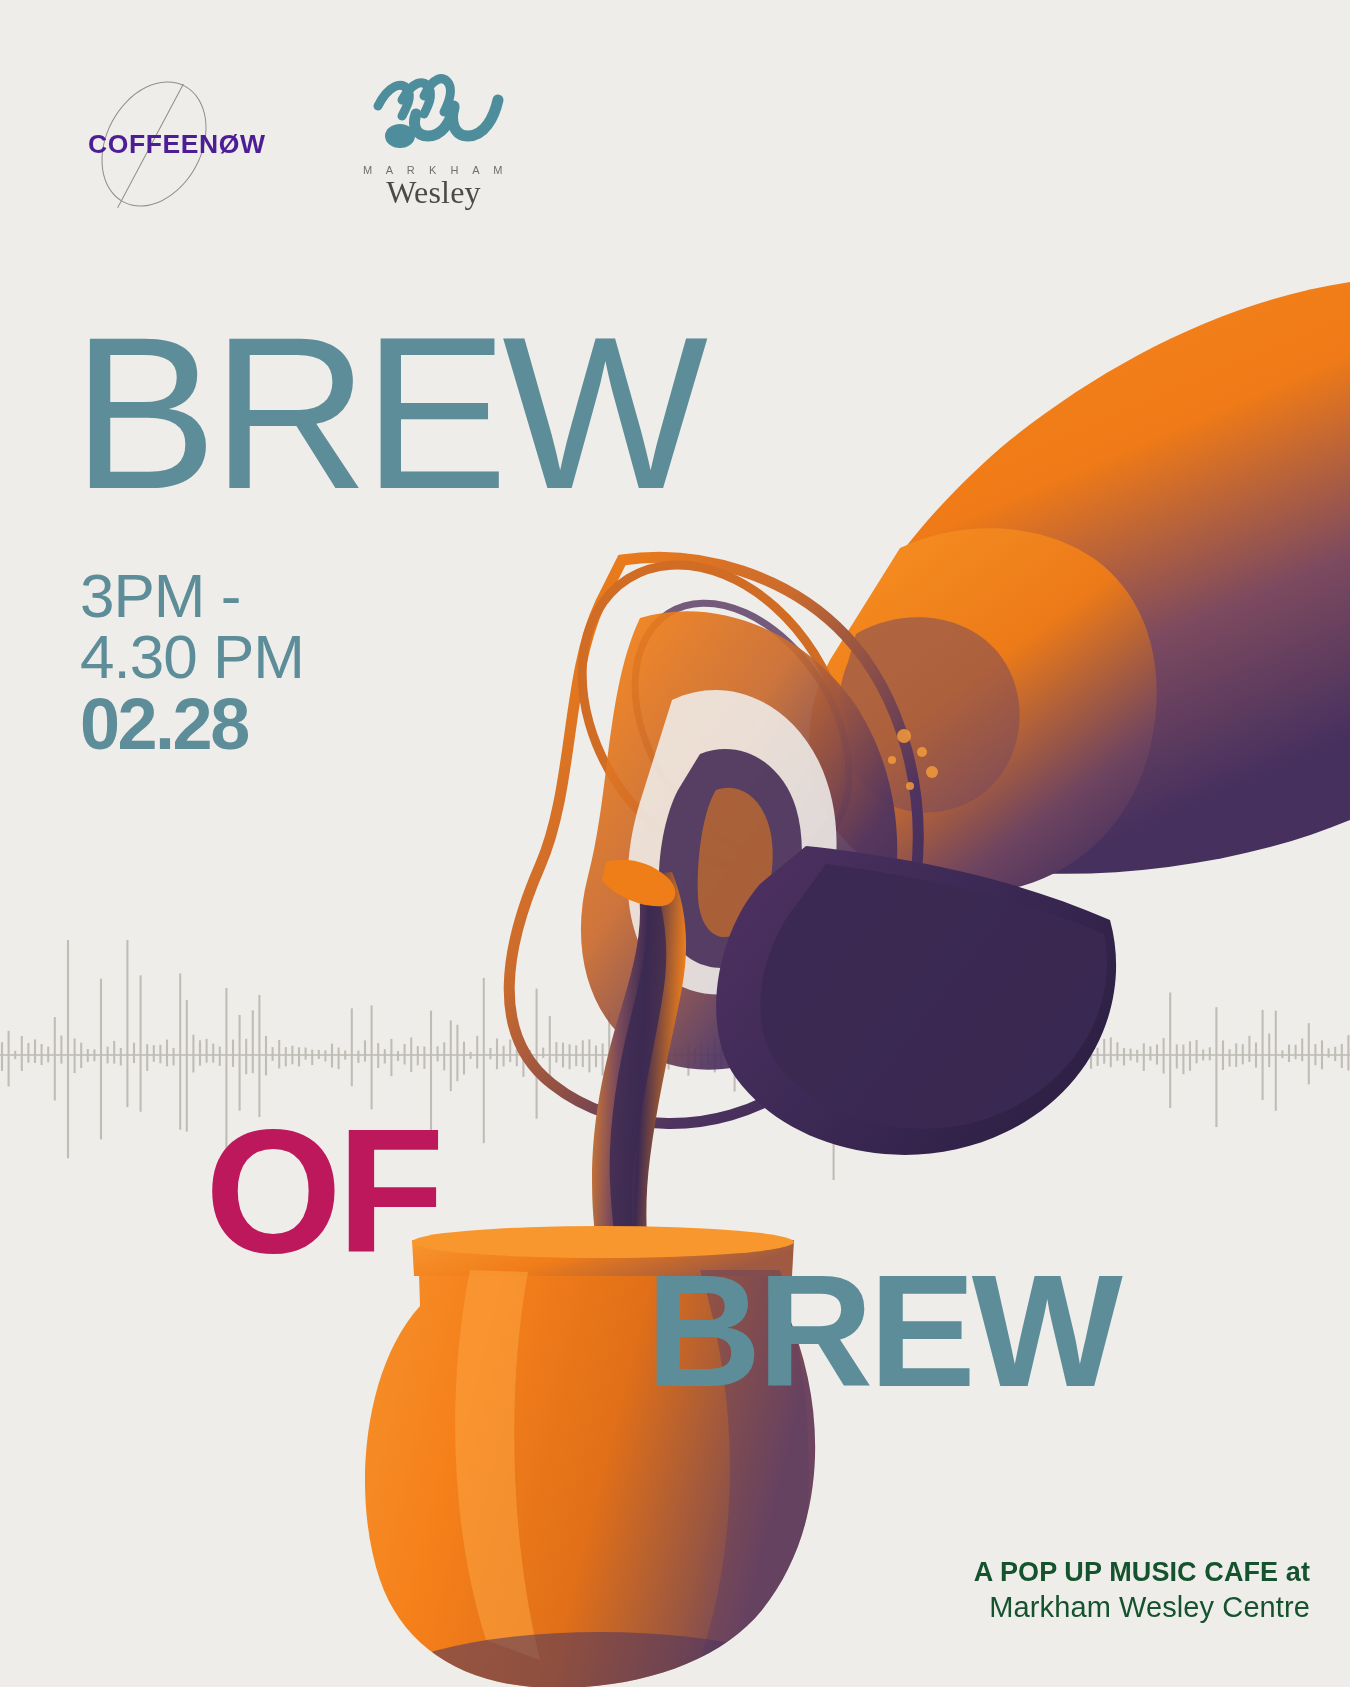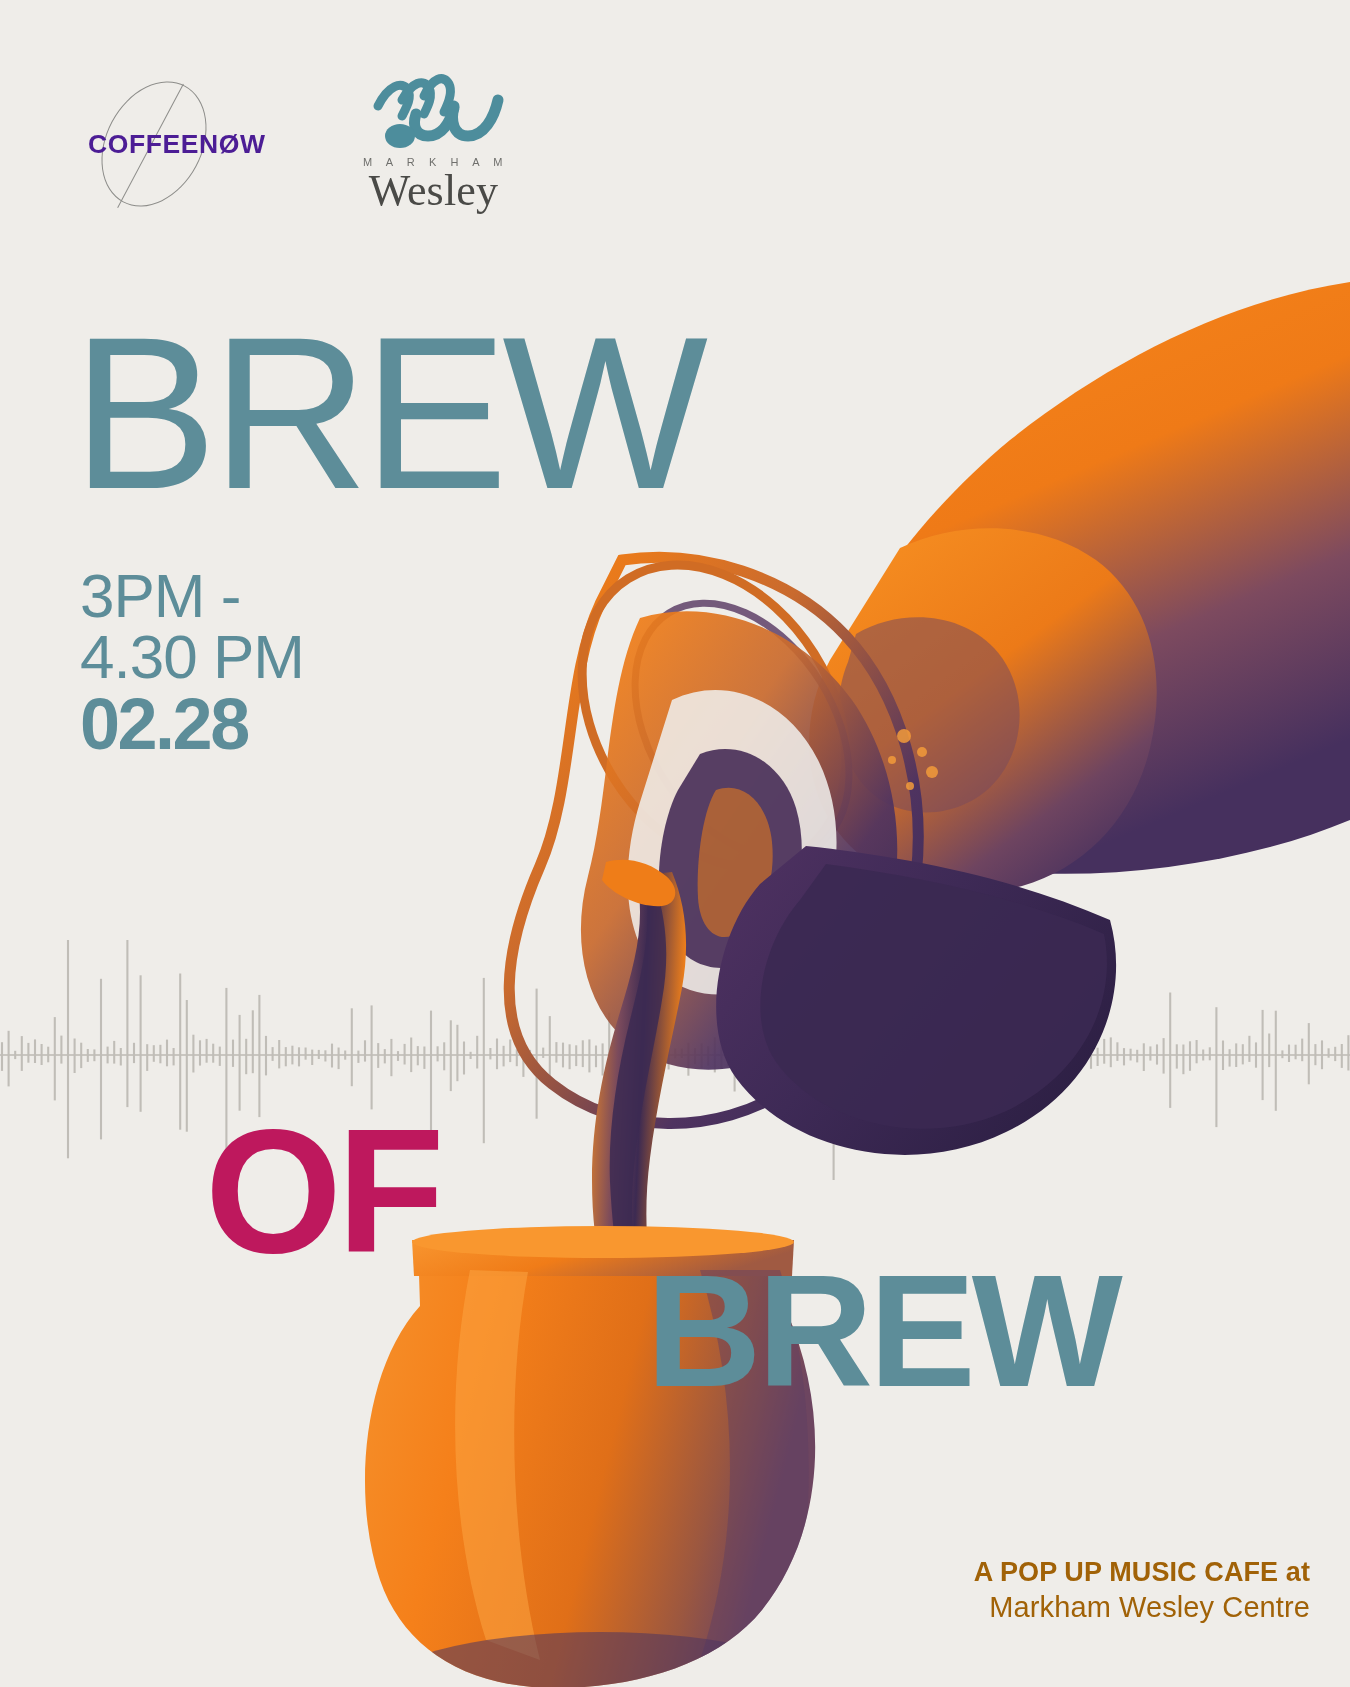--- a/index.html
+++ b/index.html
@@ -77,26 +77,26 @@
     position: relative;
     width: 152px;
     height: 84px;
     margin: 0 auto;
   }
   .mwlogo .mark svg { display: block; }
   .mwlogo .markham {
     font-size: 11px;
     letter-spacing: 5.6px;
     color: #6f6f6c;
-    margin-top: 2px;
+    margin-top: 10px;
     padding-left: 4px;
   }
   .mwlogo .wesley {
     font-family: "Liberation Serif", serif;
-    font-size: 44px;
+    font-size: 32px;
     color: #4a4a47;
     line-height: 0.98;
     margin-top: 1px;
     letter-spacing: 0.2px;
   }
 
   
   .art-layer {
     position: absolute;
     inset: 0;
@@ -168,21 +168,21 @@
     line-height: 0.86;
     color: #5d8d99;
     z-index: 32;
   }
   .footer {
     position: absolute;
     right: 40px;
     bottom: 62px;
     text-align: right;
     z-index: 34;
-    color: #a16207;
+    color: #14532d;
   }
   .footer .line1 {
     font-size: 27px;
     font-weight: bold;
     letter-spacing: 0.1px;
     line-height: 1.2;
   }
   .footer .line2 {
     font-size: 29px;
     font-weight: normal;

